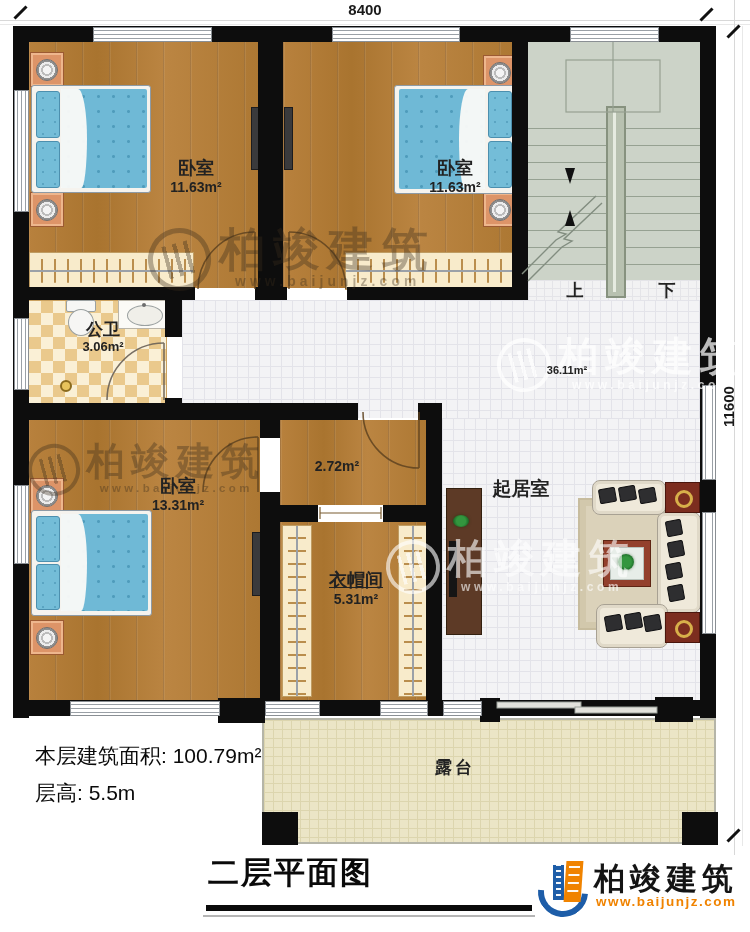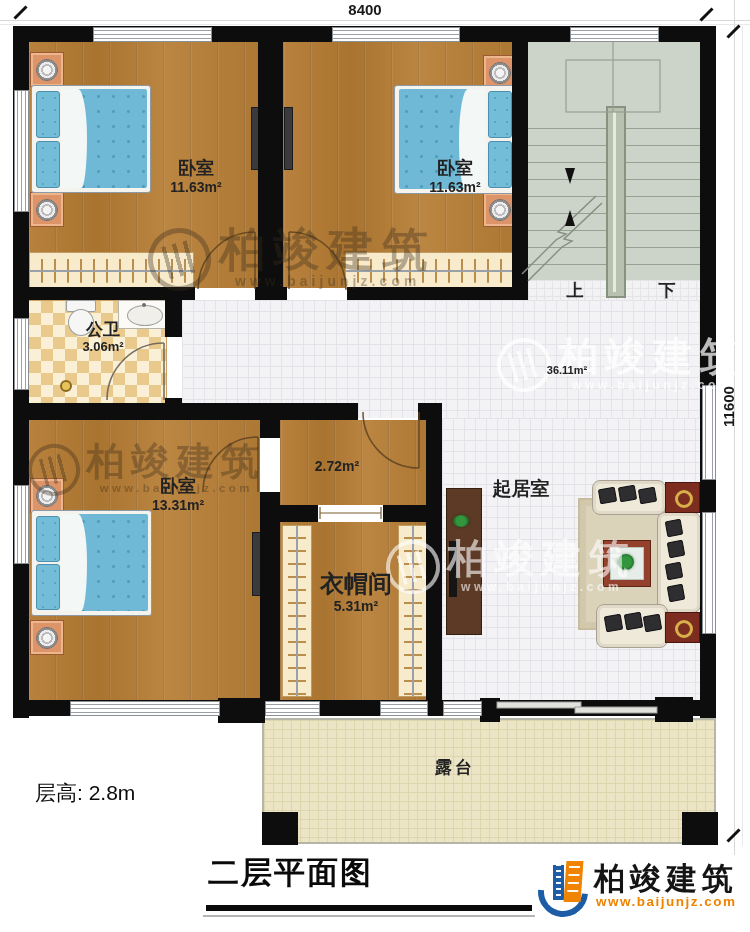--- a/index.html
+++ b/index.html
@@ -313,40 +313,41 @@
     <div class="ar" style="font-size:13px;">3.06m²</div>
   </div>
   <div class="abs roomlabel" style="left:128px;top:476px;width:100px;">
     <div class="nm" style="font-size:18px;">卧室</div>
     <div class="ar" style="font-size:14px;">13.31m²</div>
   </div>
   <div class="abs roomlabel" style="left:300px;top:458px;width:74px;">
     <div class="ar" style="font-size:14px;">2.72m²</div>
   </div>
   <div class="abs roomlabel" style="left:306px;top:570px;width:100px;">
-    <div class="nm" style="font-size:24px;">衣帽间</div>
+    <div class="nm" style="font-size:18px;text-decoration:underline;">衣帽间</div>
     <div class="ar" style="font-size:14px;">5.31m²</div>
   </div>
   <div class="abs roomlabel" style="left:527px;top:364px;width:80px;">
     <div class="ar" style="font-size:11px;">36.11m²</div>
   </div>
   <div class="abs roomlabel" style="left:479px;top:478px;width:84px;">
     <div class="nm" style="font-size:19px;">起居室</div>
   </div>
   <div class="abs roomlabel" style="left:418px;top:758px;width:74px;">
     <div class="nm" style="font-size:17px;letter-spacing:3px;">露台</div>
   </div>
   <div class="abs roomlabel" style="left:563px;top:281px;width:24px;">
     <div class="nm" style="font-size:17px;">上</div>
   </div>
   <div class="abs roomlabel" style="left:655px;top:281px;width:24px;">
     <div class="nm" style="font-size:17px;">下</div>
   </div>
 
-  <div class="abs infoline" style="left:35px;top:779px;font-size:21px;">层高: 2.8m</div>
+  <div class="abs infoline" style="left:35px;top:742px;font-size:21px;">本层建筑面积: 100.79m²</div>
+  <div class="abs infoline" style="left:35px;top:779px;font-size:21px;">层高: 5.5m</div>
 
   <div class="abs title-cn" style="left:208px;top:852px;font-size:31px;">二层平面图</div>
   <div class="abs rule-thick" style="left:206px;top:905px;width:326px;height:6px;"></div>
   <div class="abs rule-thin" style="left:203px;top:915px;width:332px;height:2px;"></div>
 
   <div class="abs logo" style="left:538px;top:858px;width:50px;height:52px;">
     <span class="logo-swoosh"></span>
     <span class="logo-b1"></span>
     <span class="logo-b2"></span>
   </div>

